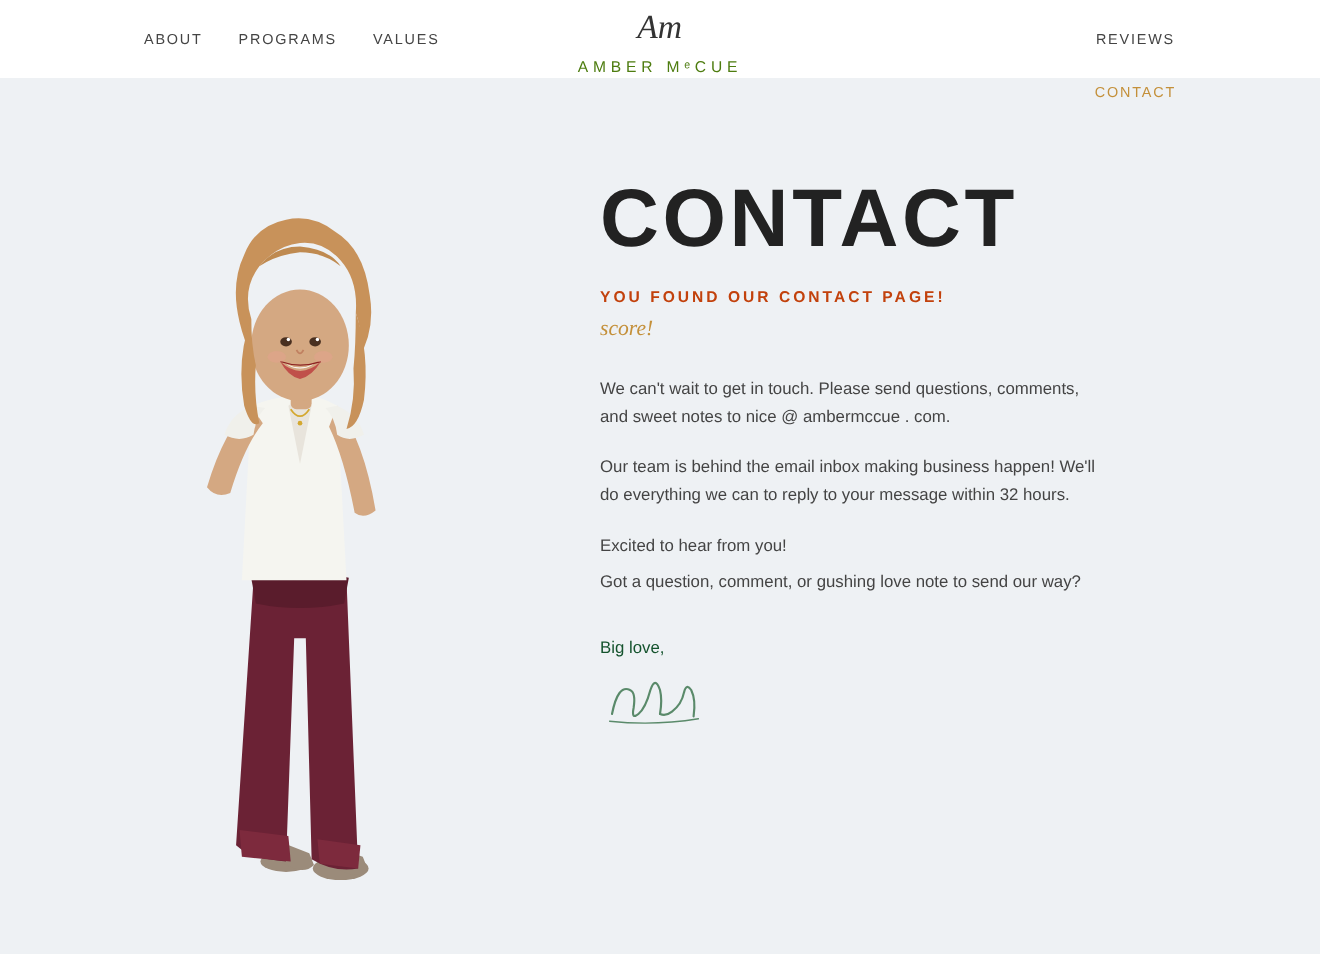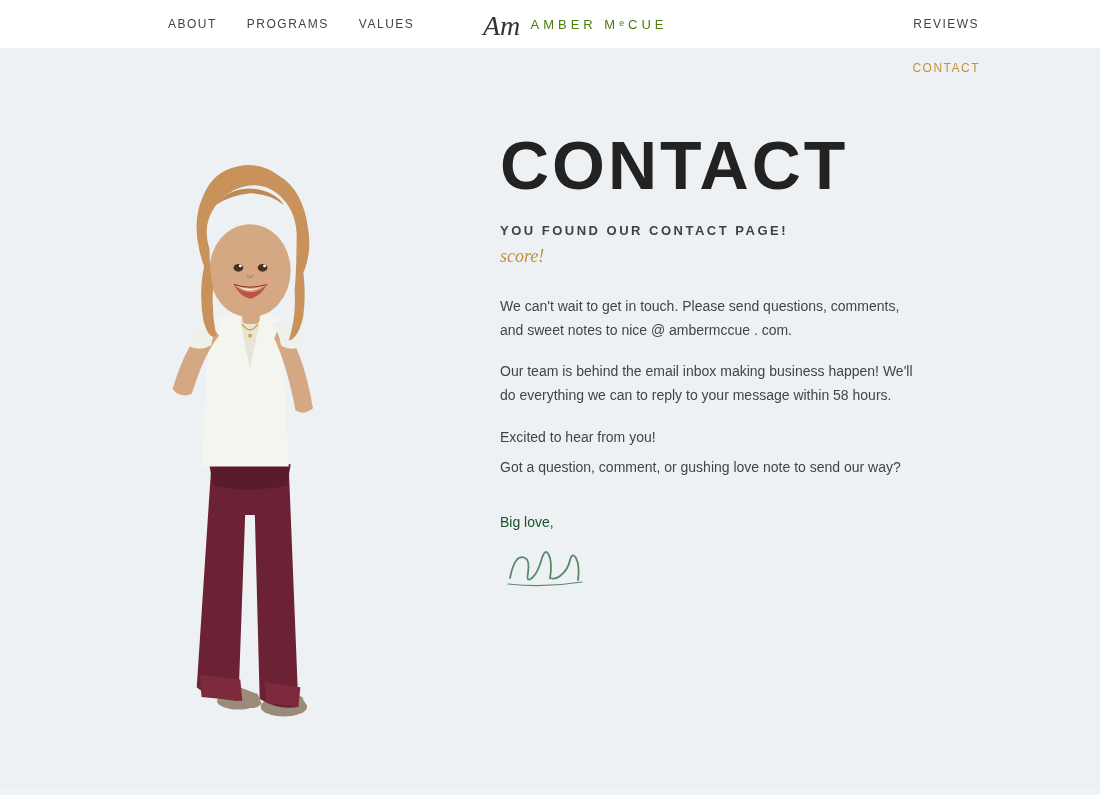--- a/index.html
+++ b/index.html
@@ -8,28 +8,27 @@
       font-family: 'Georgia', serif;
       background: #f0f3f5;
       width: 1100px;
       min-height: 795px;
       overflow-x: hidden;
     }
 
     
     header {
       background: #ffffff;
-      height: 48px;
+      height: 65px;
       display: flex;
       align-items: center;
       justify-content: center;
       position: relative;
       width: 100%;
       border-bottom: none;
-      padding-left: 48px;
     }
 
     nav {
       display: flex;
       align-items: center;
       justify-content: center;
       gap: 0;
       width: 100%;
       max-width: 1100px;
       position: relative;
@@ -66,20 +65,21 @@
     .nav-link.active {
       color: #c4903a;
     }
 
     .logo-area {
       display: flex;
       align-items: center;
       gap: 8px;
       text-decoration: none;
       cursor: pointer;
+      flex-direction: column;
     }
 
     .logo-text {
       font-family: 'Arial', sans-serif;
       font-size: 13px;
       letter-spacing: 4px;
       text-transform: uppercase;
       color: #4d7c0f;
       font-weight: 400;
     }
@@ -134,21 +134,21 @@
       text-transform: uppercase;
       margin-bottom: 20px;
       line-height: 1.1;
     }
 
     .subtitle {
       font-family: 'Arial', sans-serif;
       font-size: 13px;
       letter-spacing: 2.5px;
       text-transform: uppercase;
-      color: #404040;
+      color: #c2410c;
       font-weight: 600;
       margin-bottom: 8px;
     }
 
     .score-text {
       font-family: 'Georgia', serif;
       font-style: italic;
       font-size: 18px;
       color: #c4903a;
       margin-bottom: 28px;
@@ -279,21 +279,21 @@
 
   <div class="right-column">
     <h1 class="page-title">CONTACT</h1>
 
     <p class="subtitle">YOU FOUND OUR CONTACT PAGE!</p>
 
     <p class="score-text">score!</p>
 
     <p class="body-text">We can't wait to get in touch. Please send questions, comments, and sweet notes to nice @ ambermccue . com.</p>
 
-    <p class="body-text">Our team is behind the email inbox making business happen! We'll do everything we can to reply to your message within 58 hours.</p>
+    <p class="body-text">Our team is behind the email inbox making business happen! We'll do everything we can to reply to your message within 32 hours.</p>
 
 
     <p class="body-text last">Excited to hear from you!</p>
 
     <p class="body-text">Got a question, comment, or gushing love note to send our way?</p>
 
     <div class="signature-area">
       <p class="big-love">Big love,</p>
       <svg class="signature-svg" viewBox="0 0 90 55" xmlns="http://www.w3.org/2000/svg">
 

